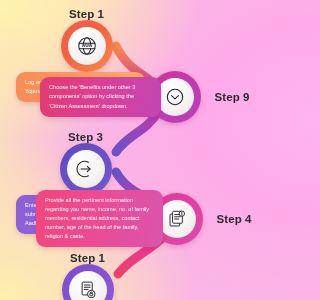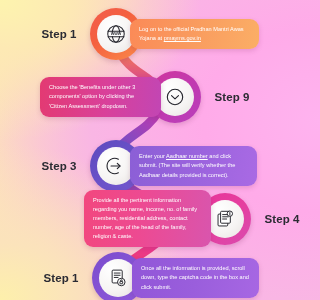--- a/index.html
+++ b/index.html
@@ -12,21 +12,21 @@
       radial-gradient(110% 95% at 0% 100%, #fdf0ab 0%, #fbe3bb 20%, rgba(250,214,200,0) 55%),
       radial-gradient(130% 110% at 100% 40%, #ffb3ef 0%, #ffabe9 28%, #f9b6e4 55%, rgba(249,182,228,0) 85%),
       linear-gradient(115deg,#fdf1ad 0%,#fde2bb 22%,#fbcfcb 42%,#fcbfda 62%,#ffb0ec 82%,#ffa8e6 100%);
   }
 
   
   .ribbon{position:absolute;inset:0;width:300px;height:300px;z-index:1;}
 
   
   .step{position:absolute;z-index:3;display:flex;align-items:center;}
-  .step.right{flex-direction:row;}        
+  .step.right{flex-direction:column;}        
   .step.left{flex-direction:row-reverse;} 
 
   .label{
     font-size:11.5px;font-weight:bold;color:#2b2b33;letter-spacing:.1px;
     white-space:nowrap;width:62px;text-align:center;flex:none;
   }
   .step.left .label{text-align:center;}
 
   
   .ring{
@@ -58,22 +58,22 @@
   
   .r1{background:linear-gradient(140deg,#f25d4e 0%,#f4603f 40%,#fa8a4a 100%);}
   .r2{background:linear-gradient(140deg,#d0359c 0%,#c13ab0 50%,#b93fbb 100%);}
   .r3{background:linear-gradient(140deg,#5b4bbd 0%,#6a51c8 50%,#7358cf 100%);}
   .r4{background:linear-gradient(140deg,#e8349a 0%,#e53f9f 50%,#d94bb0 100%);}
   .r5{background:linear-gradient(140deg,#7b4ccd 0%,#8553d4 50%,#9059da 100%);}
 
   
   #step1{top:8px;left:28px;}
   #step2{top:71px;left:40px;}
-  #step3{top:140px;left:28px;}
-  #step4{top:190px;left:36px;margin-left:48px;}
+  #step3{top:131px;left:28px;}
+  #step4{top:190px;left:36px;}
   #step5{top:252px;left:30px;}
 </style>
 </head>
 <body>
 
 <svg class="ribbon" viewBox="0 0 300 300" xmlns="http://www.w3.org/2000/svg">
   <defs>
     <linearGradient id="g12" x1="0" y1="0" x2="0" y2="1">
       <stop offset="0%" stop-color="#fa8a4a"></stop>
         <stop offset="100%" stop-color="#d0359c"></stop>

